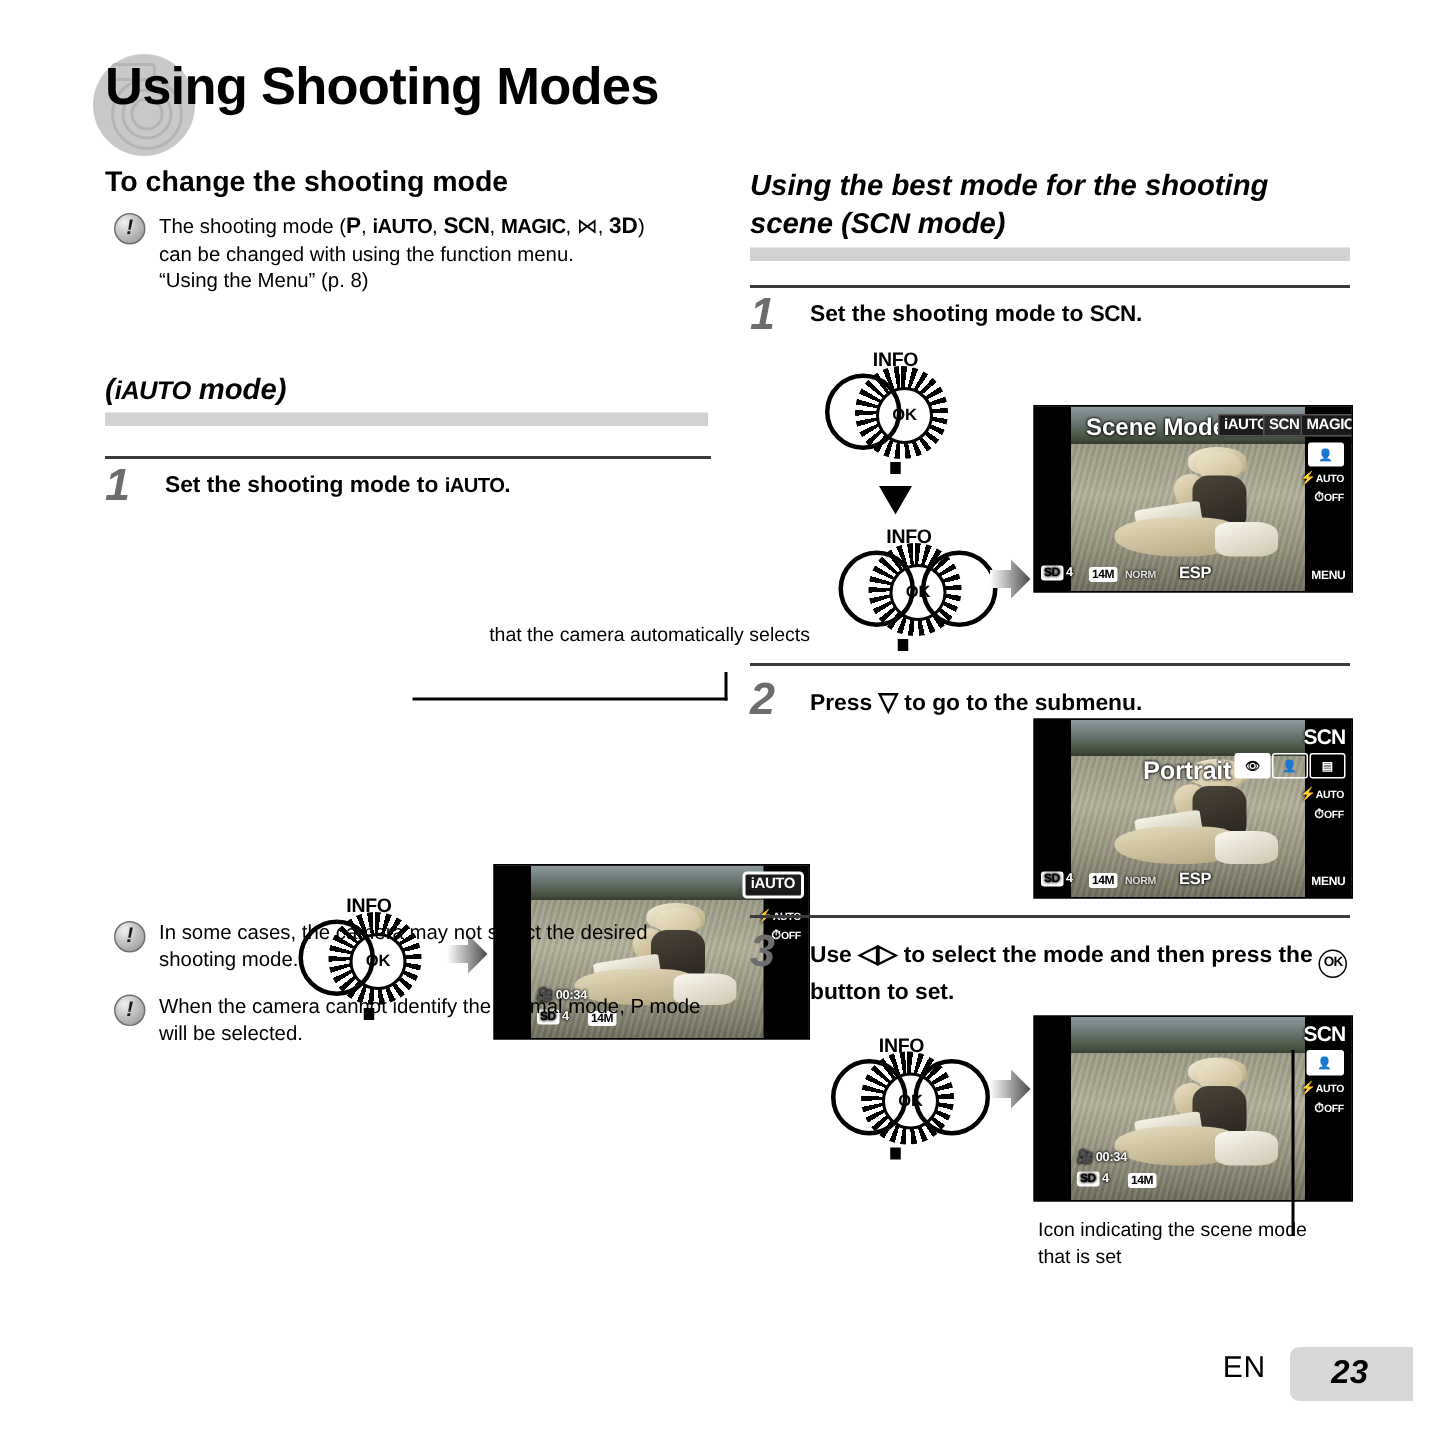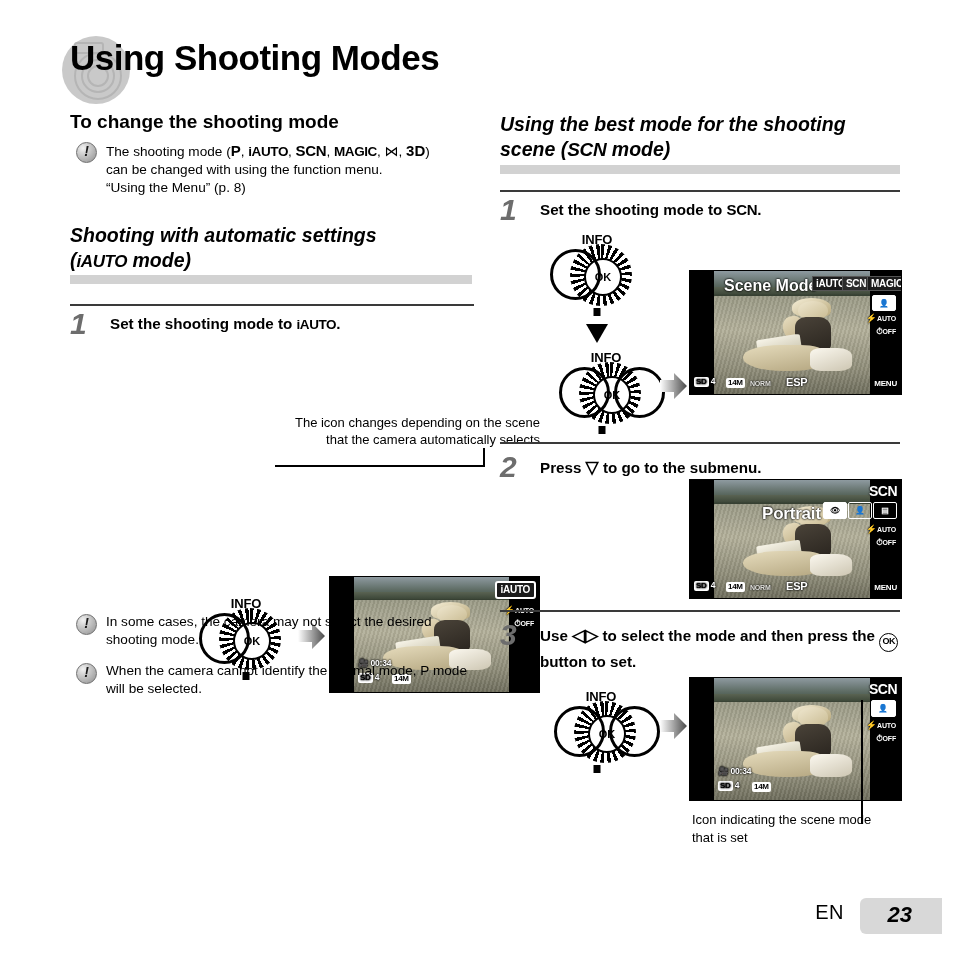--- a/index.html
+++ b/index.html
@@ -175,35 +175,34 @@
     <div class="note">
       <span class="bang"></span>
       <span>The shooting mode (</span><span class="g-p">P</span>, <span class="g-iauto">iAUTO</span>, <span class="g-scn">SCN</span>, <span class="g-magic">MAGIC</span>, <span class="g-pano">⋈</span>, <span class="g-p">3D</span><span>)</span><br>
       <span>can be changed with using the function menu.</span><br>
       <span>“Using the Menu” (p. 8)</span>
     </div>
 
     <div style="height:26px"></div>
 
     <h2 class="ital">
-      <span>Shooting with automatic settings</span><br>
+      <br>
       <span>(</span><span class="g-iauto" style="font-size:17px">iAUTO</span><span> mode)</span>
     </h2>
     <div class="grayrule" style="margin-top:2px;width:402px"></div>
 
 
     <div class="thinline" style="margin-top:20px;width:404px"></div>
 
     <div class="step">
       <span class="num">1</span>
       <span class="txt"><span>Set the shooting mode to </span><span class="g-iauto">iAUTO</span><span>.</span></span>
     </div>
 
     <div class="callout" style="position:absolute;left:130px;top:305px;width:340px">
-      <div>The icon changes depending on the scene</div>
       <div>that the camera automatically selects</div>
     </div>
 
     <div class="leader" style="left:205px;top:355px;width:210px;height:2px;"></div>
     <div class="leader" style="left:413px;top:338px;width:2px;height:19px;"></div>
 
     <div class="dial" style="position:absolute;left:135px;top:486px;width:82px;height:80px;">
       <div class="info">INFO</div>
       <div class="spokes" style="left:14px;top:12px;width:62px;height:62px;"></div>
       <div class="hub" style="left:28px;top:26px;width:34px;height:34px;font-size:11px;">OK</div>

